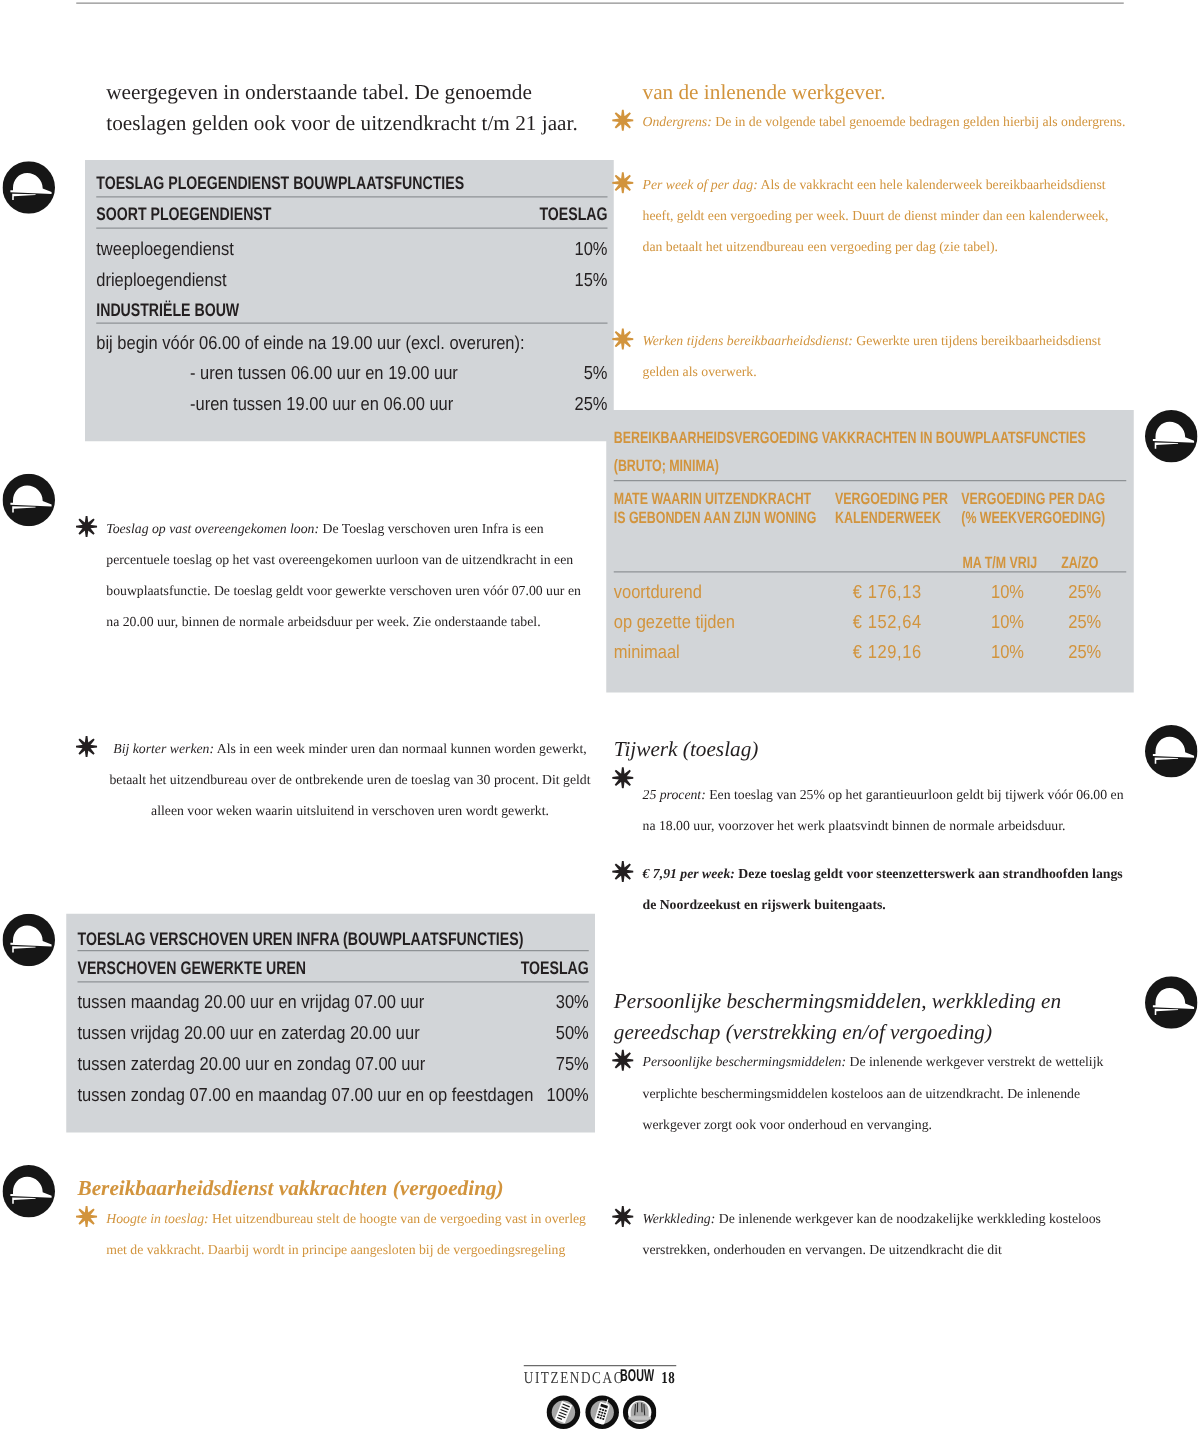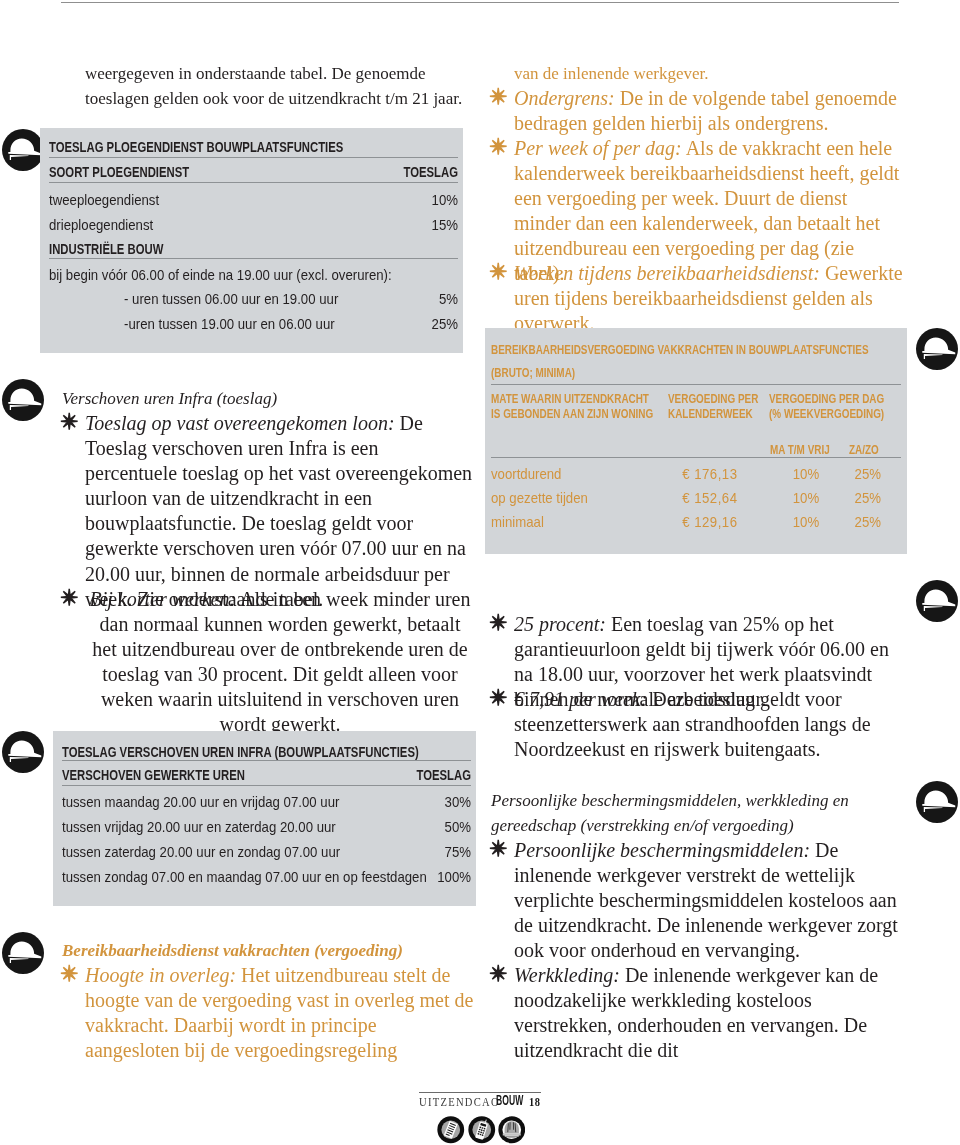--- a/index.html
+++ b/index.html
@@ -9,21 +9,21 @@
   .page{position:absolute;left:0;top:0;width:932px;height:1145px;background:#fff;}
   .toprule{position:absolute;left:61px;top:2px;width:838px;height:1.3px;background:#8f8f8f;}
 
   .tx{position:absolute;font-family:"Liberation Serif",serif;font-size:17px;
       line-height:25.1px;color:#231f20;}
   .it{font-style:italic;}
 
   .bul{position:absolute;}
   .bul .st{position:absolute;left:-1.5px;top:0.5px;line-height:0;}
   .bul .bt{position:absolute;left:24px;top:0;font-family:"Liberation Serif",serif;
-           font-size:20px;line-height:25.1px;}
+           font-size:11px;line-height:25.1px;}
 
   .panel{position:absolute;background:#d2d5d8;}
   .pt{position:absolute;font-family:"Liberation Sans",sans-serif;font-weight:bold;
       font-size:14.6px;color:#231f20;white-space:nowrap;
       transform:scaleX(0.775);transform-origin:0 0;}
   .pr{position:absolute;font-family:"Liberation Sans",sans-serif;
       font-size:15px;color:#231f20;white-space:nowrap;
       transform:scaleX(0.88);transform-origin:0 0;}
   .rr{position:absolute;font-family:"Liberation Sans",sans-serif;font-size:15px;
       color:#231f20;text-align:right;white-space:nowrap;
@@ -88,21 +88,21 @@
       </svg>
   </div>
   <div class="ico" style="left:916px;top:781px;">
     <svg width="42" height="42" viewBox="0 0 100 100">
         <circle cx="50" cy="50" r="50" fill="#161616"></circle>
         <path d="M47 22.5 C31 22.5 20 35.5 20 51 L20 55 L15 55 L15 59 L93.5 62.5 L93.5 58.5 L76.5 52 L76.5 51 C76.5 35.5 63 22.5 47 22.5 Z" fill="#ffffff"></path>
         <path d="M18.5 62 L18.5 74 L21.5 74 L21.5 66.5 L63 64.5 L63 62.8 Z" fill="#ffffff"></path>
       </svg>
   </div>
 
-  <div class="panel" style="left:40px;top:128px;width:423px;height:225px;">
+  <div class="panel" style="left:68px;top:128px;width:423px;height:225px;">
     <div class="pt" style="left:9px;top:10.5px;">TOESLAG PLOEGENDIENST BOUWPLAATSFUNCTIES</div>
     <div class="rl" style="left:9px;top:29px;width:409px;"></div>
     <div class="pt" style="left:9px;top:36px;">SOORT PLOEGENDIENST</div>
     <div class="rr b" style="left:218px;top:36px;width:200px;">TOESLAG</div>
     <div class="rl" style="left:9px;top:54px;width:409px;"></div>
 
     <div class="pr" style="left:9px;top:62.5px;">tweeploegendienst</div>
     <div class="rr" style="left:318px;top:62.5px;width:100px;">10%</div>
 
     <div class="pr" style="left:9px;top:87.5px;">drieploegendienst</div>
@@ -113,21 +113,20 @@
 
     <div class="pr" style="left:9px;top:137.5px;">bij begin vóór 06.00 of einde na 19.00 uur (excl. overuren):</div>
 
     <div class="pr" style="left:84px;top:162px;">- uren tussen 06.00 uur en 19.00 uur</div>
     <div class="rr" style="left:318px;top:162px;width:100px;">5%</div>
 
     <div class="pr" style="left:84px;top:187px;">-uren tussen 19.00 uur en 06.00 uur</div>
     <div class="rr" style="left:318px;top:187px;width:100px;">25%</div>
   </div>
 
-  <div class="tx it" style="left:62px;top:386px;width:390px;">Verschoven uren Infra (toeslag)</div>
 
   <div class="bul" style="left:61px;top:411px;width:415px;">
     <span class="st">
       <svg width="18.5" height="18.5" viewBox="0 0 16 16">
           <path fill="#231f20" d="M9.40 6.90 L8.62 0.70 L7.38 0.70 L6.60 6.90 Z M9.77 8.21 L13.60 3.28 L12.72 2.40 L7.79 6.23 Z M9.10 9.40 L15.30 8.62 L15.30 7.38 L9.10 6.60 Z M7.79 9.77 L12.72 13.60 L13.60 12.72 L9.77 7.79 Z M6.60 9.10 L7.38 15.30 L8.62 15.30 L9.40 9.10 Z M6.23 7.79 L2.40 12.72 L3.28 13.60 L8.21 9.77 Z M6.90 6.60 L0.70 7.38 L0.70 8.62 L6.90 9.40 Z M8.21 6.23 L3.28 2.40 L2.40 3.28 L6.23 8.21 Z"></path>
           <circle cx="8" cy="8" r="2.3" fill="#231f20"></circle>
         </svg>
     </span>
     <span class="bt" style="width:390px;display:block;">
       <i>Toeslag op vast overeengekomen loon:</i><span> De Toeslag verschoven uren Infra is een percentuele toeslag op het vast overeengekomen uurloon van de uitzendkracht in een bouwplaatsfunctie. De toeslag geldt voor gewerkte verschoven uren vóór 07.00 uur en na 20.00 uur, binnen de normale arbeidsduur per week. Zie onderstaande tabel.</span>
@@ -166,21 +165,21 @@
   <div class="tx it or" style="left:62px;top:938px;width:390px;font-weight:bold;">Bereikbaarheidsdienst vakkrachten (vergoeding)</div>
 
   <div class="bul" style="left:61px;top:963px;width:415px;">
     <span class="st">
       <svg width="18.5" height="18.5" viewBox="0 0 16 16">
           <path fill="#d2943d" d="M9.40 6.90 L8.62 0.70 L7.38 0.70 L6.60 6.90 Z M9.77 8.21 L13.60 3.28 L12.72 2.40 L7.79 6.23 Z M9.10 9.40 L15.30 8.62 L15.30 7.38 L9.10 6.60 Z M7.79 9.77 L12.72 13.60 L13.60 12.72 L9.77 7.79 Z M6.60 9.10 L7.38 15.30 L8.62 15.30 L9.40 9.10 Z M6.23 7.79 L2.40 12.72 L3.28 13.60 L8.21 9.77 Z M6.90 6.60 L0.70 7.38 L0.70 8.62 L6.90 9.40 Z M8.21 6.23 L3.28 2.40 L2.40 3.28 L6.23 8.21 Z"></path>
           <circle cx="8" cy="8" r="2.3" fill="#d2943d"></circle>
         </svg>
     </span>
     <span class="bt or" style="width:390px;display:block;">
-      <i>Hoogte in overleg:</i><span> Het uitzendbureau stelt de hoogte van de vergoeding vast in overleg met de vakkracht. Daarbij wordt in principe aangesloten bij de vergoedingsregeling</span>
+      <i>Hoogte in toeslag:</i><span> Het uitzendbureau stelt de hoogte van de vergoeding vast in overleg met de vakkracht. Daarbij wordt in principe aangesloten bij de vergoedingsregeling</span>
     </span>
   </div>
 
   <div class="tx or" style="left:514px;top:61px;width:390px;">van de inlenende werkgever.</div>
 
   <div class="bul" style="left:490px;top:86px;width:415px;">
     <span class="st">
       <svg width="18.5" height="18.5" viewBox="0 0 16 16">
           <path fill="#d2943d" d="M9.40 6.90 L8.62 0.70 L7.38 0.70 L6.60 6.90 Z M9.77 8.21 L13.60 3.28 L12.72 2.40 L7.79 6.23 Z M9.10 9.40 L15.30 8.62 L15.30 7.38 L9.10 6.60 Z M7.79 9.77 L12.72 13.60 L13.60 12.72 L9.77 7.79 Z M6.60 9.10 L7.38 15.30 L8.62 15.30 L9.40 9.10 Z M6.23 7.79 L2.40 12.72 L3.28 13.60 L8.21 9.77 Z M6.90 6.60 L0.70 7.38 L0.70 8.62 L6.90 9.40 Z M8.21 6.23 L3.28 2.40 L2.40 3.28 L6.23 8.21 Z"></path>
           <circle cx="8" cy="8" r="2.3" fill="#d2943d"></circle>
@@ -240,41 +239,42 @@
     <div class="rr or" style="letter-spacing:0.55px;left:128px;top:160.5px;width:124.5px;">€ 152,64</div>
     <div class="rr or" style="left:240px;top:160.5px;width:94.2px;">10%</div>
     <div class="rr or" style="left:330px;top:160.5px;width:66px;">25%</div>
 
     <div class="pr or" style="left:6px;top:185px;">minimaal</div>
     <div class="rr or" style="letter-spacing:0.55px;left:128px;top:185px;width:124.5px;">€ 129,16</div>
     <div class="rr or" style="left:240px;top:185px;width:94.2px;">10%</div>
     <div class="rr or" style="left:330px;top:185px;width:66px;">25%</div>
   </div>
 
+  <div class="tx it" style="left:491px;top:587px;width:390px;">Tijwerk (toeslag)</div>
 
   <div class="bul" style="left:490px;top:612px;width:415px;">
     <span class="st">
       <svg width="18.5" height="18.5" viewBox="0 0 16 16">
           <path fill="#231f20" d="M9.40 6.90 L8.62 0.70 L7.38 0.70 L6.60 6.90 Z M9.77 8.21 L13.60 3.28 L12.72 2.40 L7.79 6.23 Z M9.10 9.40 L15.30 8.62 L15.30 7.38 L9.10 6.60 Z M7.79 9.77 L12.72 13.60 L13.60 12.72 L9.77 7.79 Z M6.60 9.10 L7.38 15.30 L8.62 15.30 L9.40 9.10 Z M6.23 7.79 L2.40 12.72 L3.28 13.60 L8.21 9.77 Z M6.90 6.60 L0.70 7.38 L0.70 8.62 L6.90 9.40 Z M8.21 6.23 L3.28 2.40 L2.40 3.28 L6.23 8.21 Z"></path>
           <circle cx="8" cy="8" r="2.3" fill="#231f20"></circle>
         </svg>
     </span>
-    <span class="bt" style="width:390px;display:block;">
+    <span class="bt" style="width:390px;display:block;margin-top:12px;">
       <i>25 procent:</i><span> Een toeslag van 25% op het garantieuurloon geldt bij tijwerk vóór 06.00 en na 18.00 uur, voorzover het werk plaatsvindt binnen de normale arbeidsduur.</span>
     </span>
   </div>
 
   <div class="bul" style="left:490px;top:687px;width:415px;">
     <span class="st">
       <svg width="18.5" height="18.5" viewBox="0 0 16 16">
           <path fill="#231f20" d="M9.40 6.90 L8.62 0.70 L7.38 0.70 L6.60 6.90 Z M9.77 8.21 L13.60 3.28 L12.72 2.40 L7.79 6.23 Z M9.10 9.40 L15.30 8.62 L15.30 7.38 L9.10 6.60 Z M7.79 9.77 L12.72 13.60 L13.60 12.72 L9.77 7.79 Z M6.60 9.10 L7.38 15.30 L8.62 15.30 L9.40 9.10 Z M6.23 7.79 L2.40 12.72 L3.28 13.60 L8.21 9.77 Z M6.90 6.60 L0.70 7.38 L0.70 8.62 L6.90 9.40 Z M8.21 6.23 L3.28 2.40 L2.40 3.28 L6.23 8.21 Z"></path>
           <circle cx="8" cy="8" r="2.3" fill="#231f20"></circle>
         </svg>
     </span>
-    <span class="bt" style="width:390px;display:block;">
+    <span class="bt" style="width:390px;display:block;font-weight:bold;">
       <i>€ 7,91 per week:</i><span> Deze toeslag geldt voor steenzetterswerk aan strandhoofden langs de Noordzeekust en rijswerk buitengaats.</span>
     </span>
   </div>
 
   <div class="tx it" style="left:491px;top:788px;width:400px;">Persoonlijke beschermingsmiddelen, werkkleding en</div>
   <div class="tx it" style="left:491px;top:813px;width:400px;">gereedschap (verstrekking en/of vergoeding)</div>
 
   <div class="bul" style="left:490px;top:838px;width:415px;">
     <span class="st">
       <svg width="18.5" height="18.5" viewBox="0 0 16 16">

